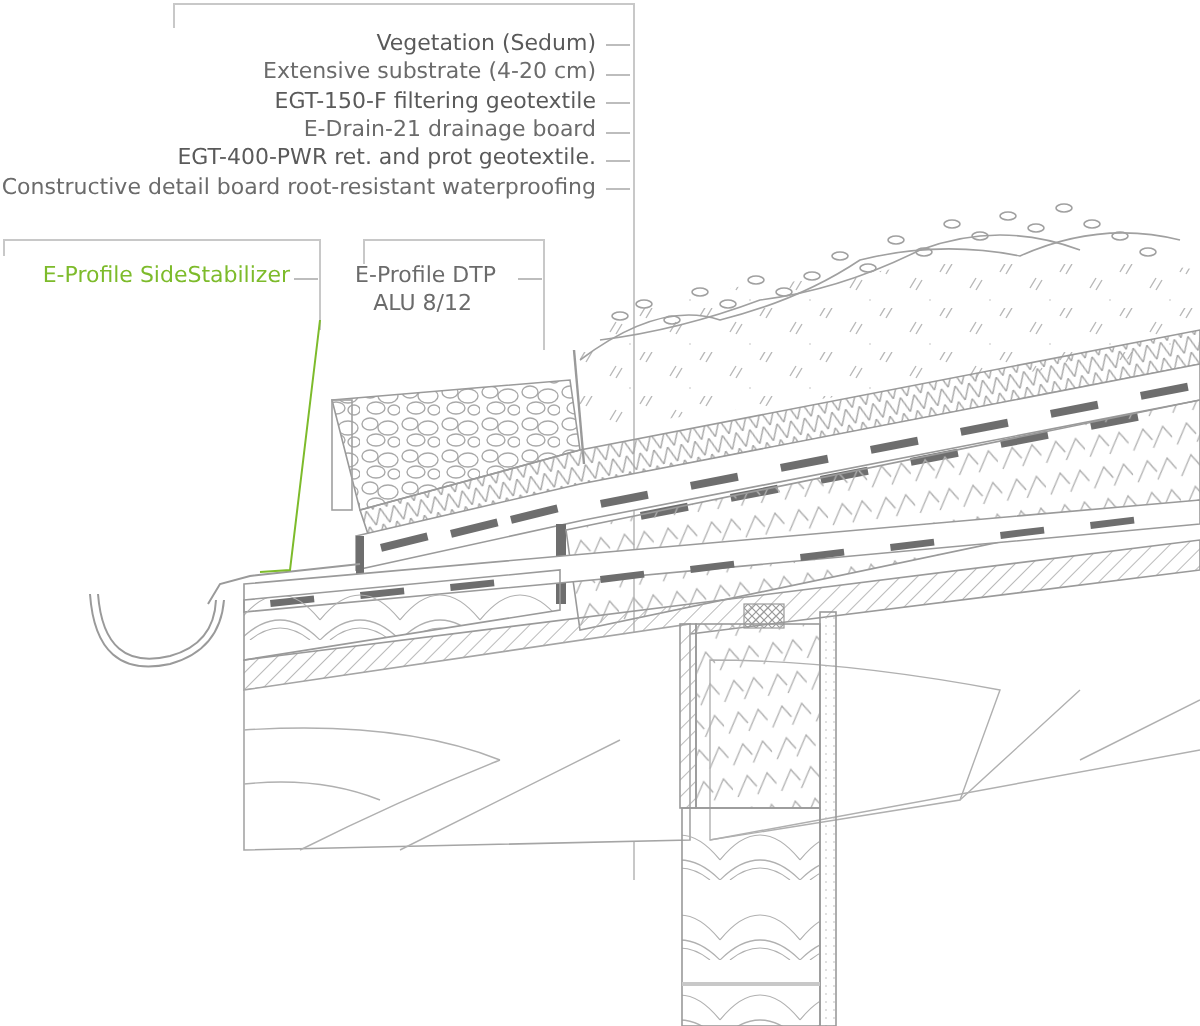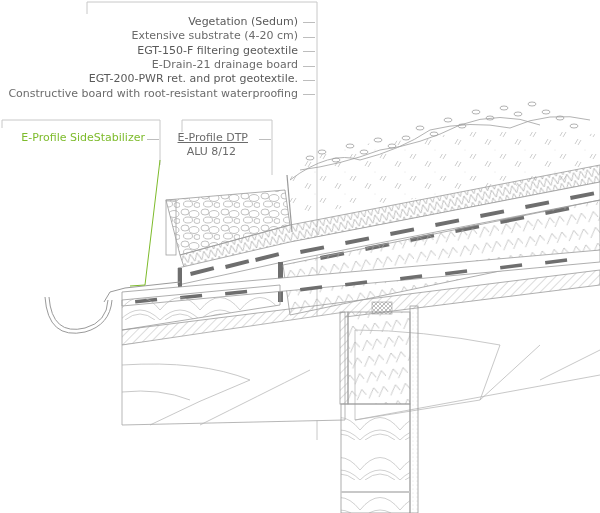--- a/index.html
+++ b/index.html
@@ -167,24 +167,24 @@
 
 <div>
   <div class="lbl dark" style="right:302px; top:15px;">Vegetation (Sedum)</div>
   <div class="tick" style="left:303px; top:22px;"></div>
   <div class="lbl" style="right:302px; top:29px;">Extensive substrate (4-20 cm)</div>
   <div class="tick" style="left:303px; top:37px;"></div>
   <div class="lbl dark" style="right:302px; top:44px;padding-left:18px;">EGT-150-F filtering geotextile</div>
   <div class="tick" style="left:303px; top:51px;"></div>
   <div class="lbl" style="right:302px; top:58px;">E-Drain-21 drainage board</div>
   <div class="tick" style="left:303px; top:66px;"></div>
-  <div class="lbl dark" style="right:302px; top:72px;">EGT-200-PWR ret. and prot geotextile.</div>
+  <div class="lbl dark" style="right:302px; top:72px;">EGT-400-PWR ret. and prot geotextile.</div>
   <div class="tick" style="left:303px; top:80px;"></div>
-  <div class="lbl" style="right:302px; top:87px;">Constructive board with root-resistant waterproofing</div>
+  <div class="lbl" style="right:302px; top:87px;">Constructive detail board root-resistant waterproofing</div>
   <div class="tick" style="left:303px; top:94px;"></div>
 </div>
 
 <div class="lbl green" style="right:455px; top:131px;text-align:center;">E-Profile SideStabilizer</div>
 <div class="tick" style="left:147px; top:139px; width:12px;"></div>
 
-<div class="lbl" style="right:352px; top:131px;text-decoration:underline;">E-Profile DTP</div>
+<div class="lbl" style="right:352px; top:131px;">E-Profile DTP</div>
 <div class="tick" style="left:259px; top:139px; width:12px;"></div>
 <div class="lbl" style="right:364px; top:145px;">ALU 8/12</div>
 
 </body></html>

